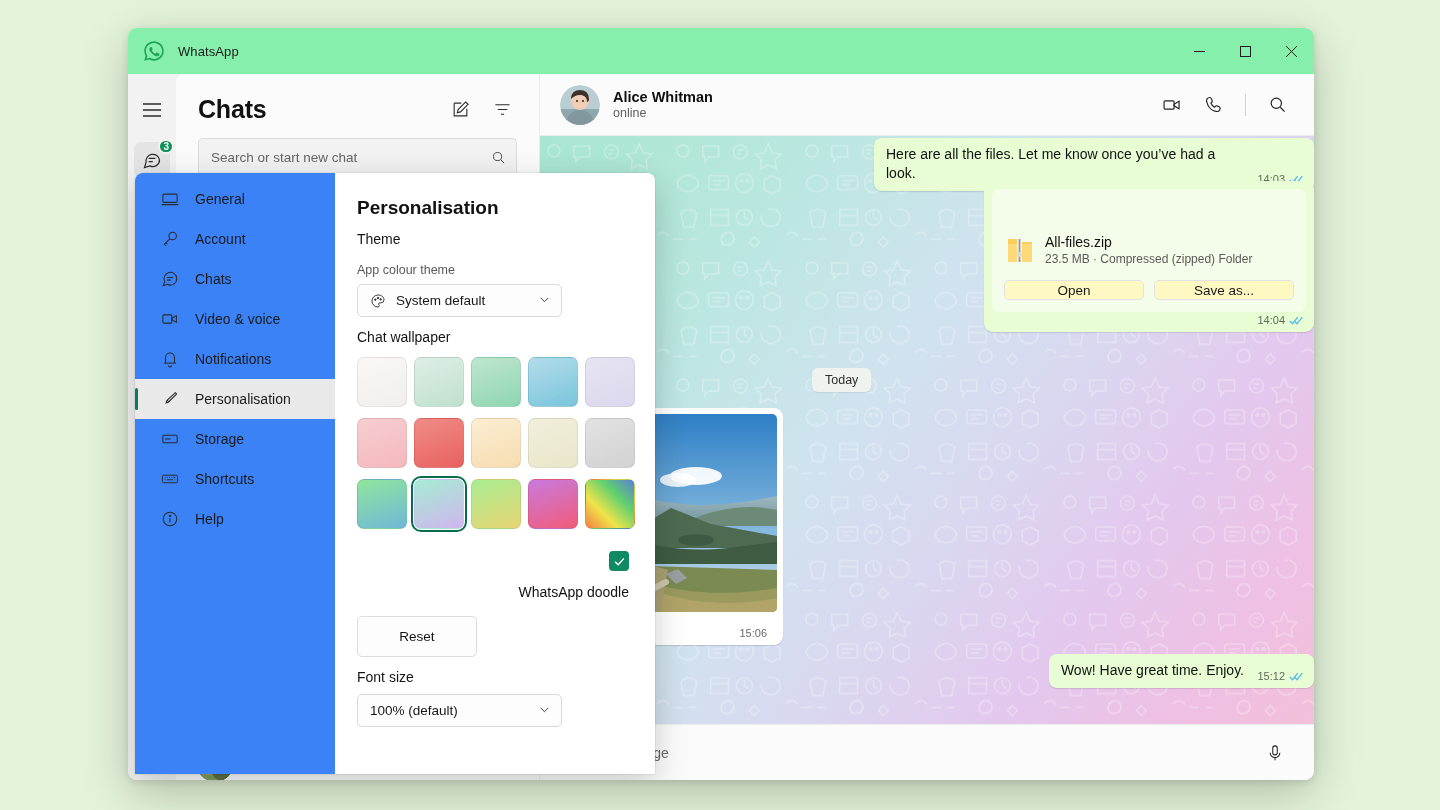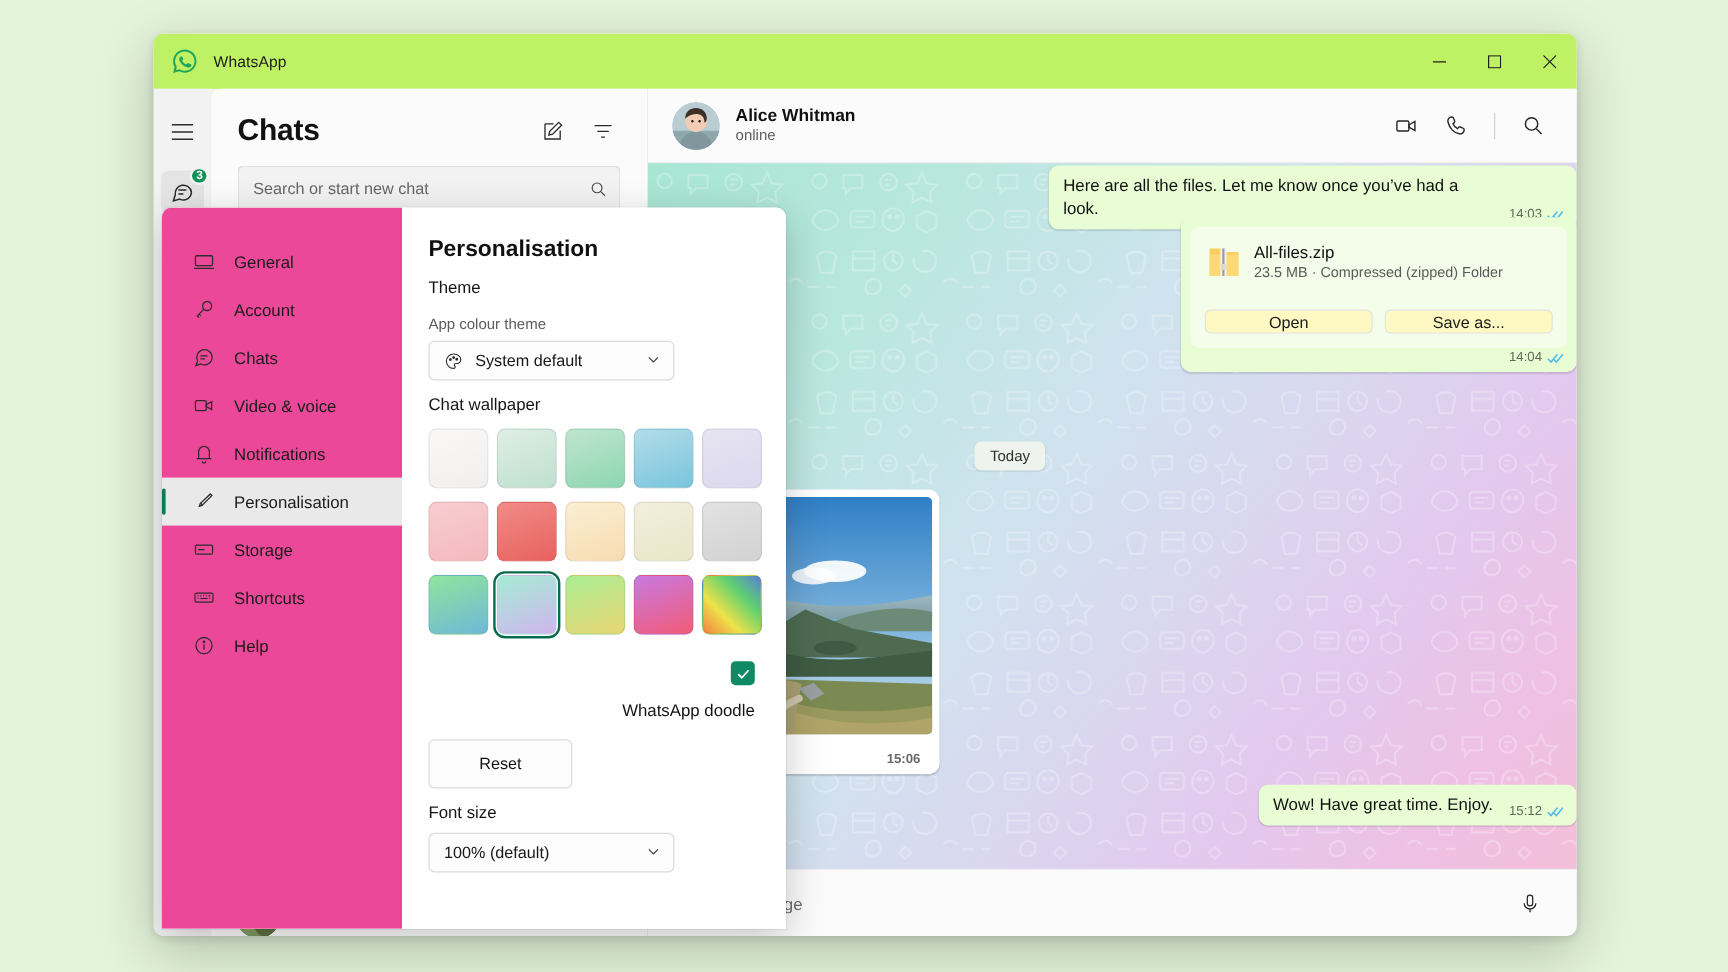--- a/index.html
+++ b/index.html
@@ -16,21 +16,21 @@
     position: absolute; left: 128px; top: 28px;
     width: 1186px; height: 752px;
     background: #f2f2f2;
     border-radius: 9px;
     box-shadow: 0 14px 48px rgba(0,0,0,.22), 0 2px 8px rgba(0,0,0,.12);
     overflow: hidden;
   }
   
   .titlebar {
     height: 46px; display: flex; align-items: center;
-    background: #bef264; position: relative;
+    background: #86efac; position: relative;
   }
   .wa-logo { margin-left: 14px; width: 24px; height: 24px; display:block; }
   .app-title { margin-left: 12px; font-size: 13px; color: #1c1c1c; letter-spacing:.1px;}
   .win-btns { position: absolute; right: 0; top: 0; display: flex; height: 46px; }
   .win-btn {
     width: 46px; height: 46px; display: flex; align-items: center; justify-content: center;
     color: #1d1d1d;
   }
 
   
@@ -117,21 +117,21 @@
     box-shadow: 0 1px 1px rgba(0,0,0,.12);
     font-size: 14px; color: #111;
   }
   .b-text { padding: 7px 70px 8px 12px; line-height: 1.35; }
   .meta { position: absolute; right: 10px; bottom: 6px; display:flex; align-items:flex-end; gap:4px; font-size: 11px; color: #5f6b5a; }
   .ticks { color: #53bdeb; display:flex; }
 
   
   .file-bubble { position:absolute; background:#e8fdd4; border-radius:9px; box-shadow:0 1px 1px rgba(0,0,0,.12); padding:8px 8px 20px 8px; }
   .file-card { background:#f4fde9; border-radius:7px; overflow:hidden; }
-  .file-top { display:flex; align-items:center; gap:12px; padding:13px 14px 24px 15px; }
+  .file-top { display:flex; align-items:center; gap:12px; padding:13px 14px 14px 15px;margin-top:32px; }
   .file-name { font-size: 14px; color:#101010; }
   .file-sub { font-size: 12px; color:#5a5a5a; margin-top:2px; }
   .file-btns { display:flex; gap: 10px; padding: 0 12px 12px 12px; }
   .file-btn {
     flex:1; height:20px; background:#fef9c3; border:1px solid #e2e2e2; border-radius:5px;
     display:flex; align-items:center; justify-content:center; font-size:13.5px; color:#1b1b1b;
   }
 
   .divider-pill {
     position:absolute; background:#eef3ee; border-radius:6px; padding: 5px 13px;
@@ -158,21 +158,21 @@
   .composer input::placeholder { color:#6b6b6b; }
   .mic { width:34px; height:34px; display:flex; align-items:center; justify-content:center; color:#242424; }
 
   
   .settings {
     position: absolute; left: 7px; top: 145px; width: 520px; height: 601px;
     display: flex; background: #fff; border-radius: 8px 8px 0 0;
     box-shadow: 0 10px 34px rgba(0,0,0,.20), 0 0 0 1px rgba(0,0,0,.05);
     overflow: hidden; z-index: 20;
   }
-  .set-nav { width: 200px; flex:0 0 200px; background:#ec4899; padding-top: 25px; }
+  .set-nav { width: 200px; flex:0 0 200px; background:#3b82f6; padding-top: 6px; }
   .set-item {
     height: 40px; display: flex; align-items: center; gap: 14px;
     padding-left: 24px; margin: 0 0; color:#1b1b1b; font-size: 14px; position:relative;
   }
   .set-item.active { background:#e9e9e9; }
   .set-item.active::before {
     content:""; position:absolute; left:0; top:9px; width:3px; height:22px;
     background:#0a7a5a; border-radius:2px;
   }
   .set-ico { width:22px; display:flex; align-items:center; justify-content:center; color:#2b2b2b; }
@@ -420,21 +420,21 @@
                 <svg width="15" height="11" viewBox="0 0 18 12" fill="none" stroke="currentColor" stroke-width="1.6">
                     <path d="M1 6.5l3.2 3.3L10.6 2"></path>
                     <path d="M6.4 6.5l3.2 3.3L16 2"></path>
                   </svg>
               </span>
             </div>
           </div>
 
           <div class="divider-pill" style="left:272px; top:232px;">Today</div>
 
-          <div class="photo-bubble" style="left:0; top:272px;font-weight:bold;">
+          <div class="photo-bubble" style="left:0; top:272px;">
             <div class="photo">
               <svg viewBox="0 0 231 198" width="231" height="198">
                 <defs>
                   <linearGradient id="sky" x1="0" y1="0" x2="0" y2="1">
                     <stop offset="0" stop-color="#2f7fc6"></stop>
                       <stop offset="0.55" stop-color="#7fb5dd"></stop>
                       <stop offset="1" stop-color="#cfe2ec"></stop>
                   </linearGradient>
                   <linearGradient id="far" x1="0" y1="0" x2="0" y2="1">
                     <stop offset="0" stop-color="#9fb9c2"></stop>

